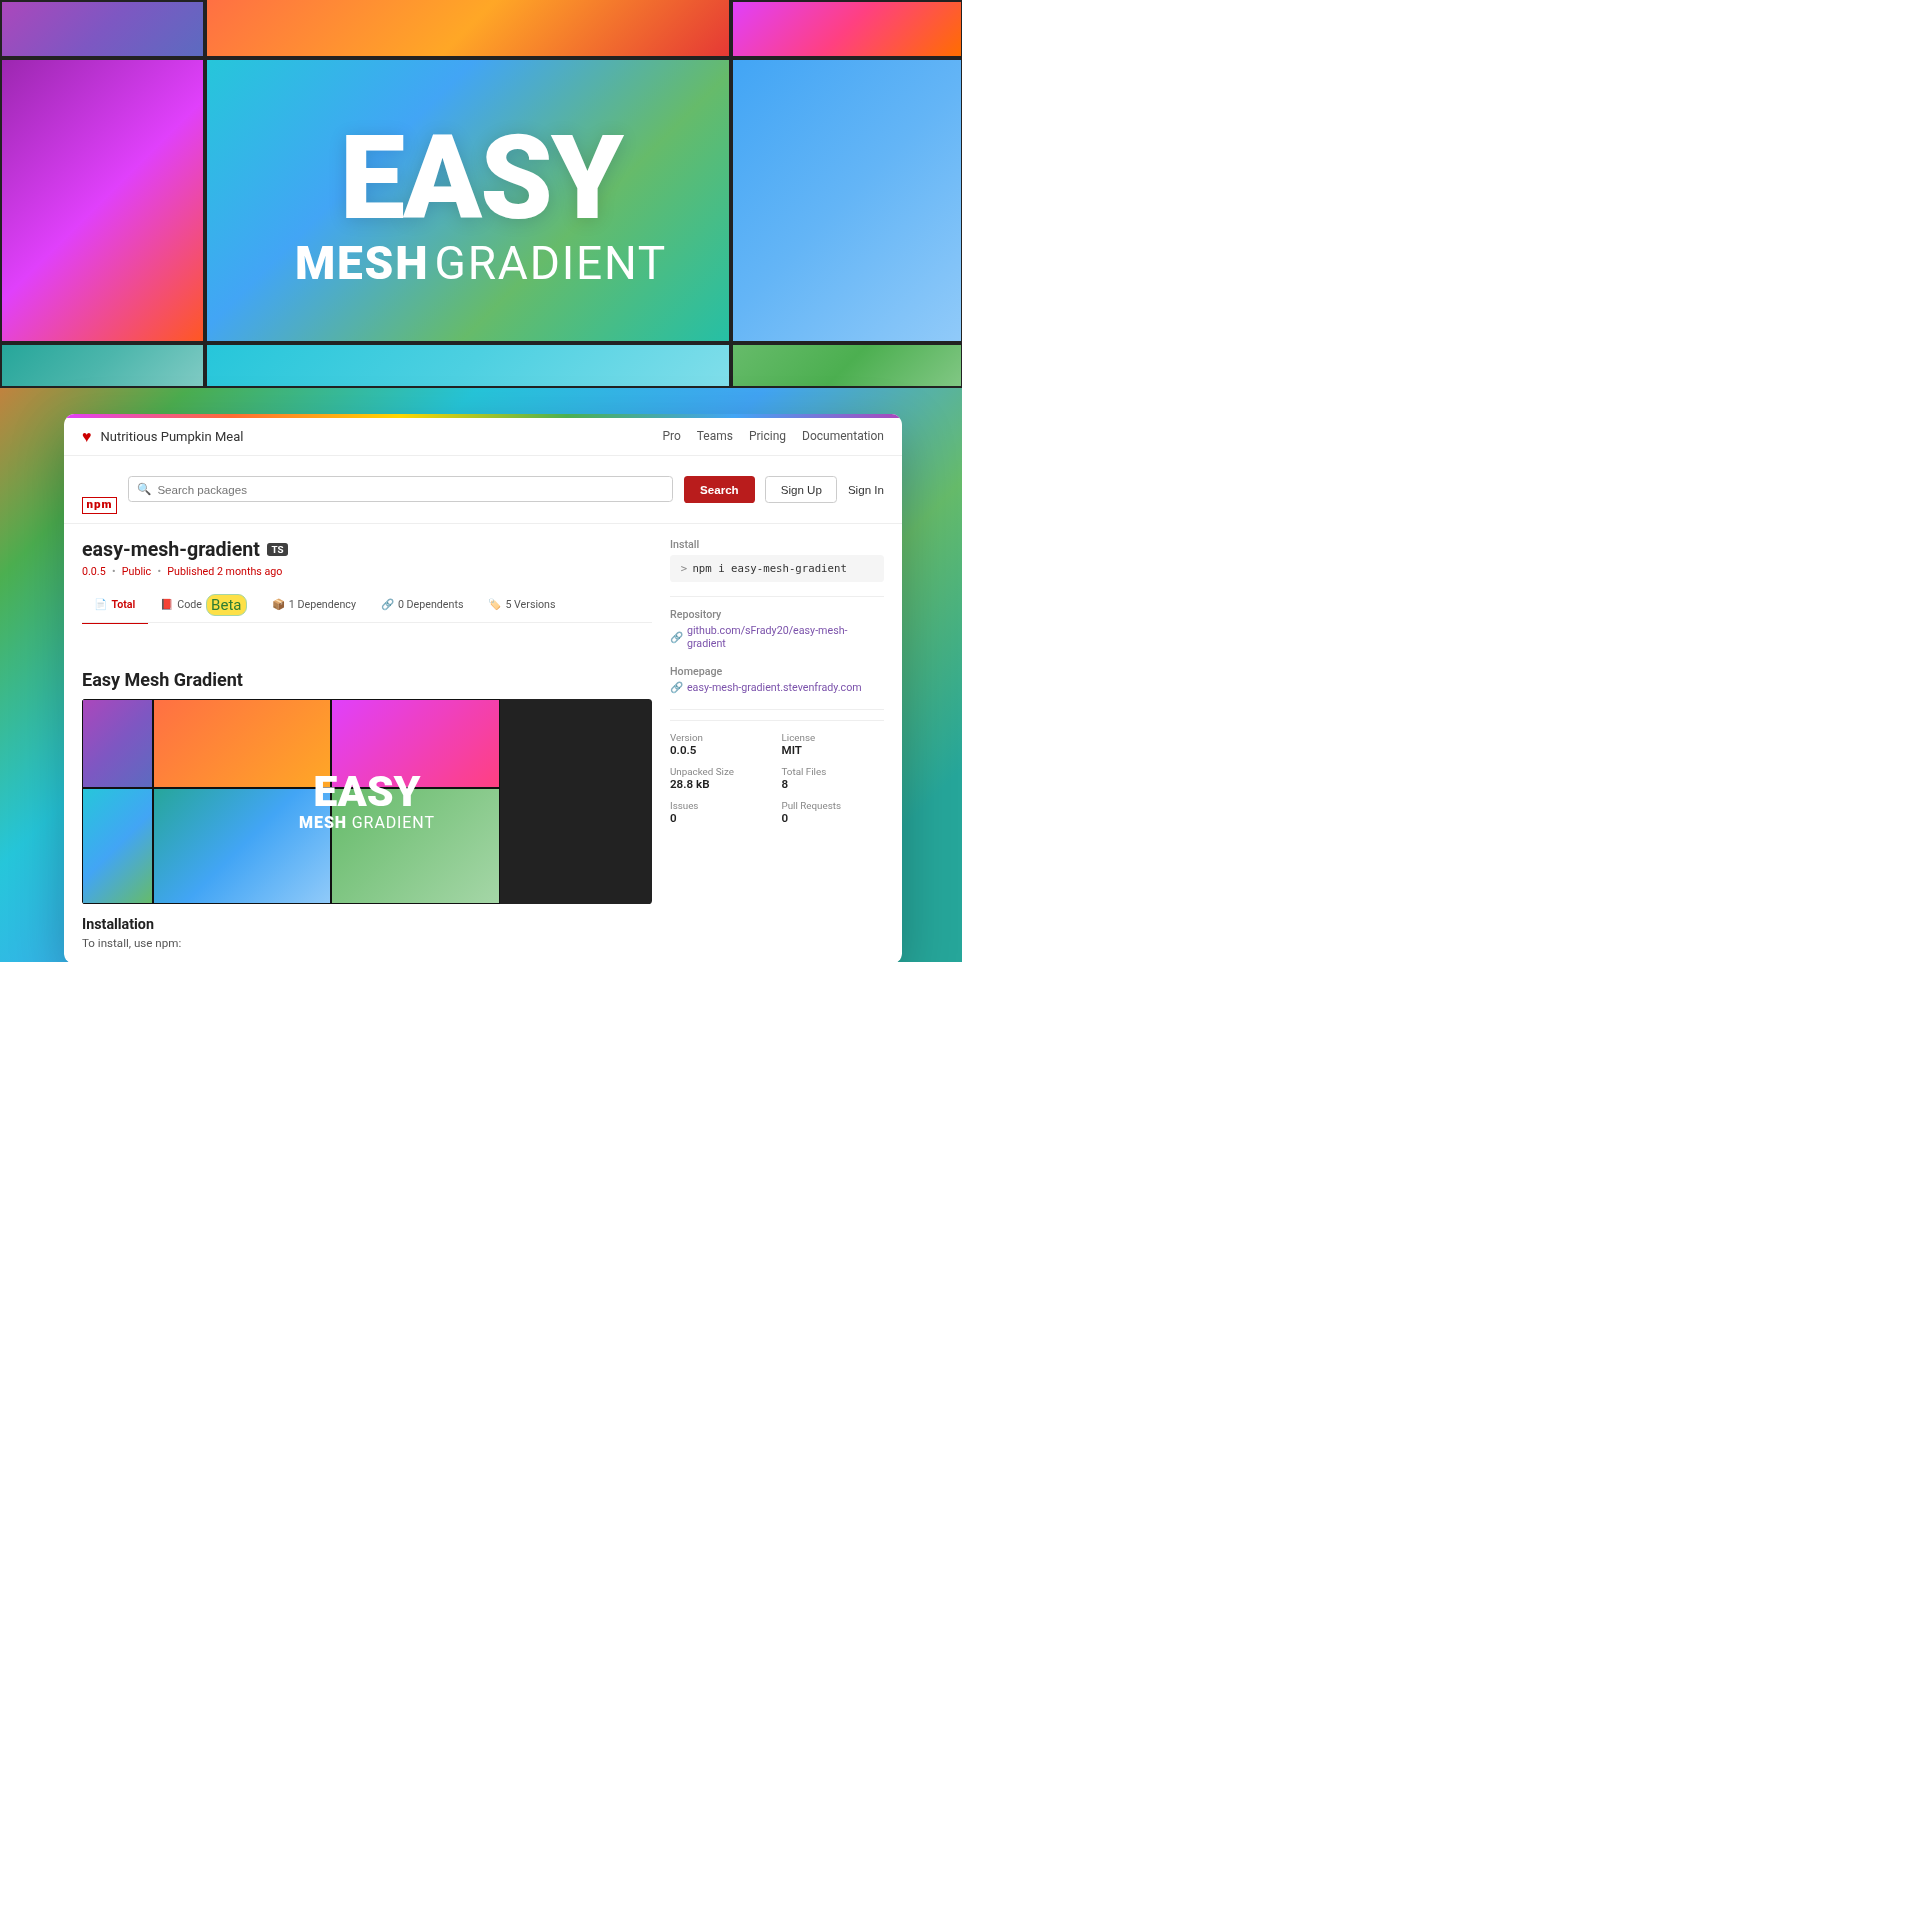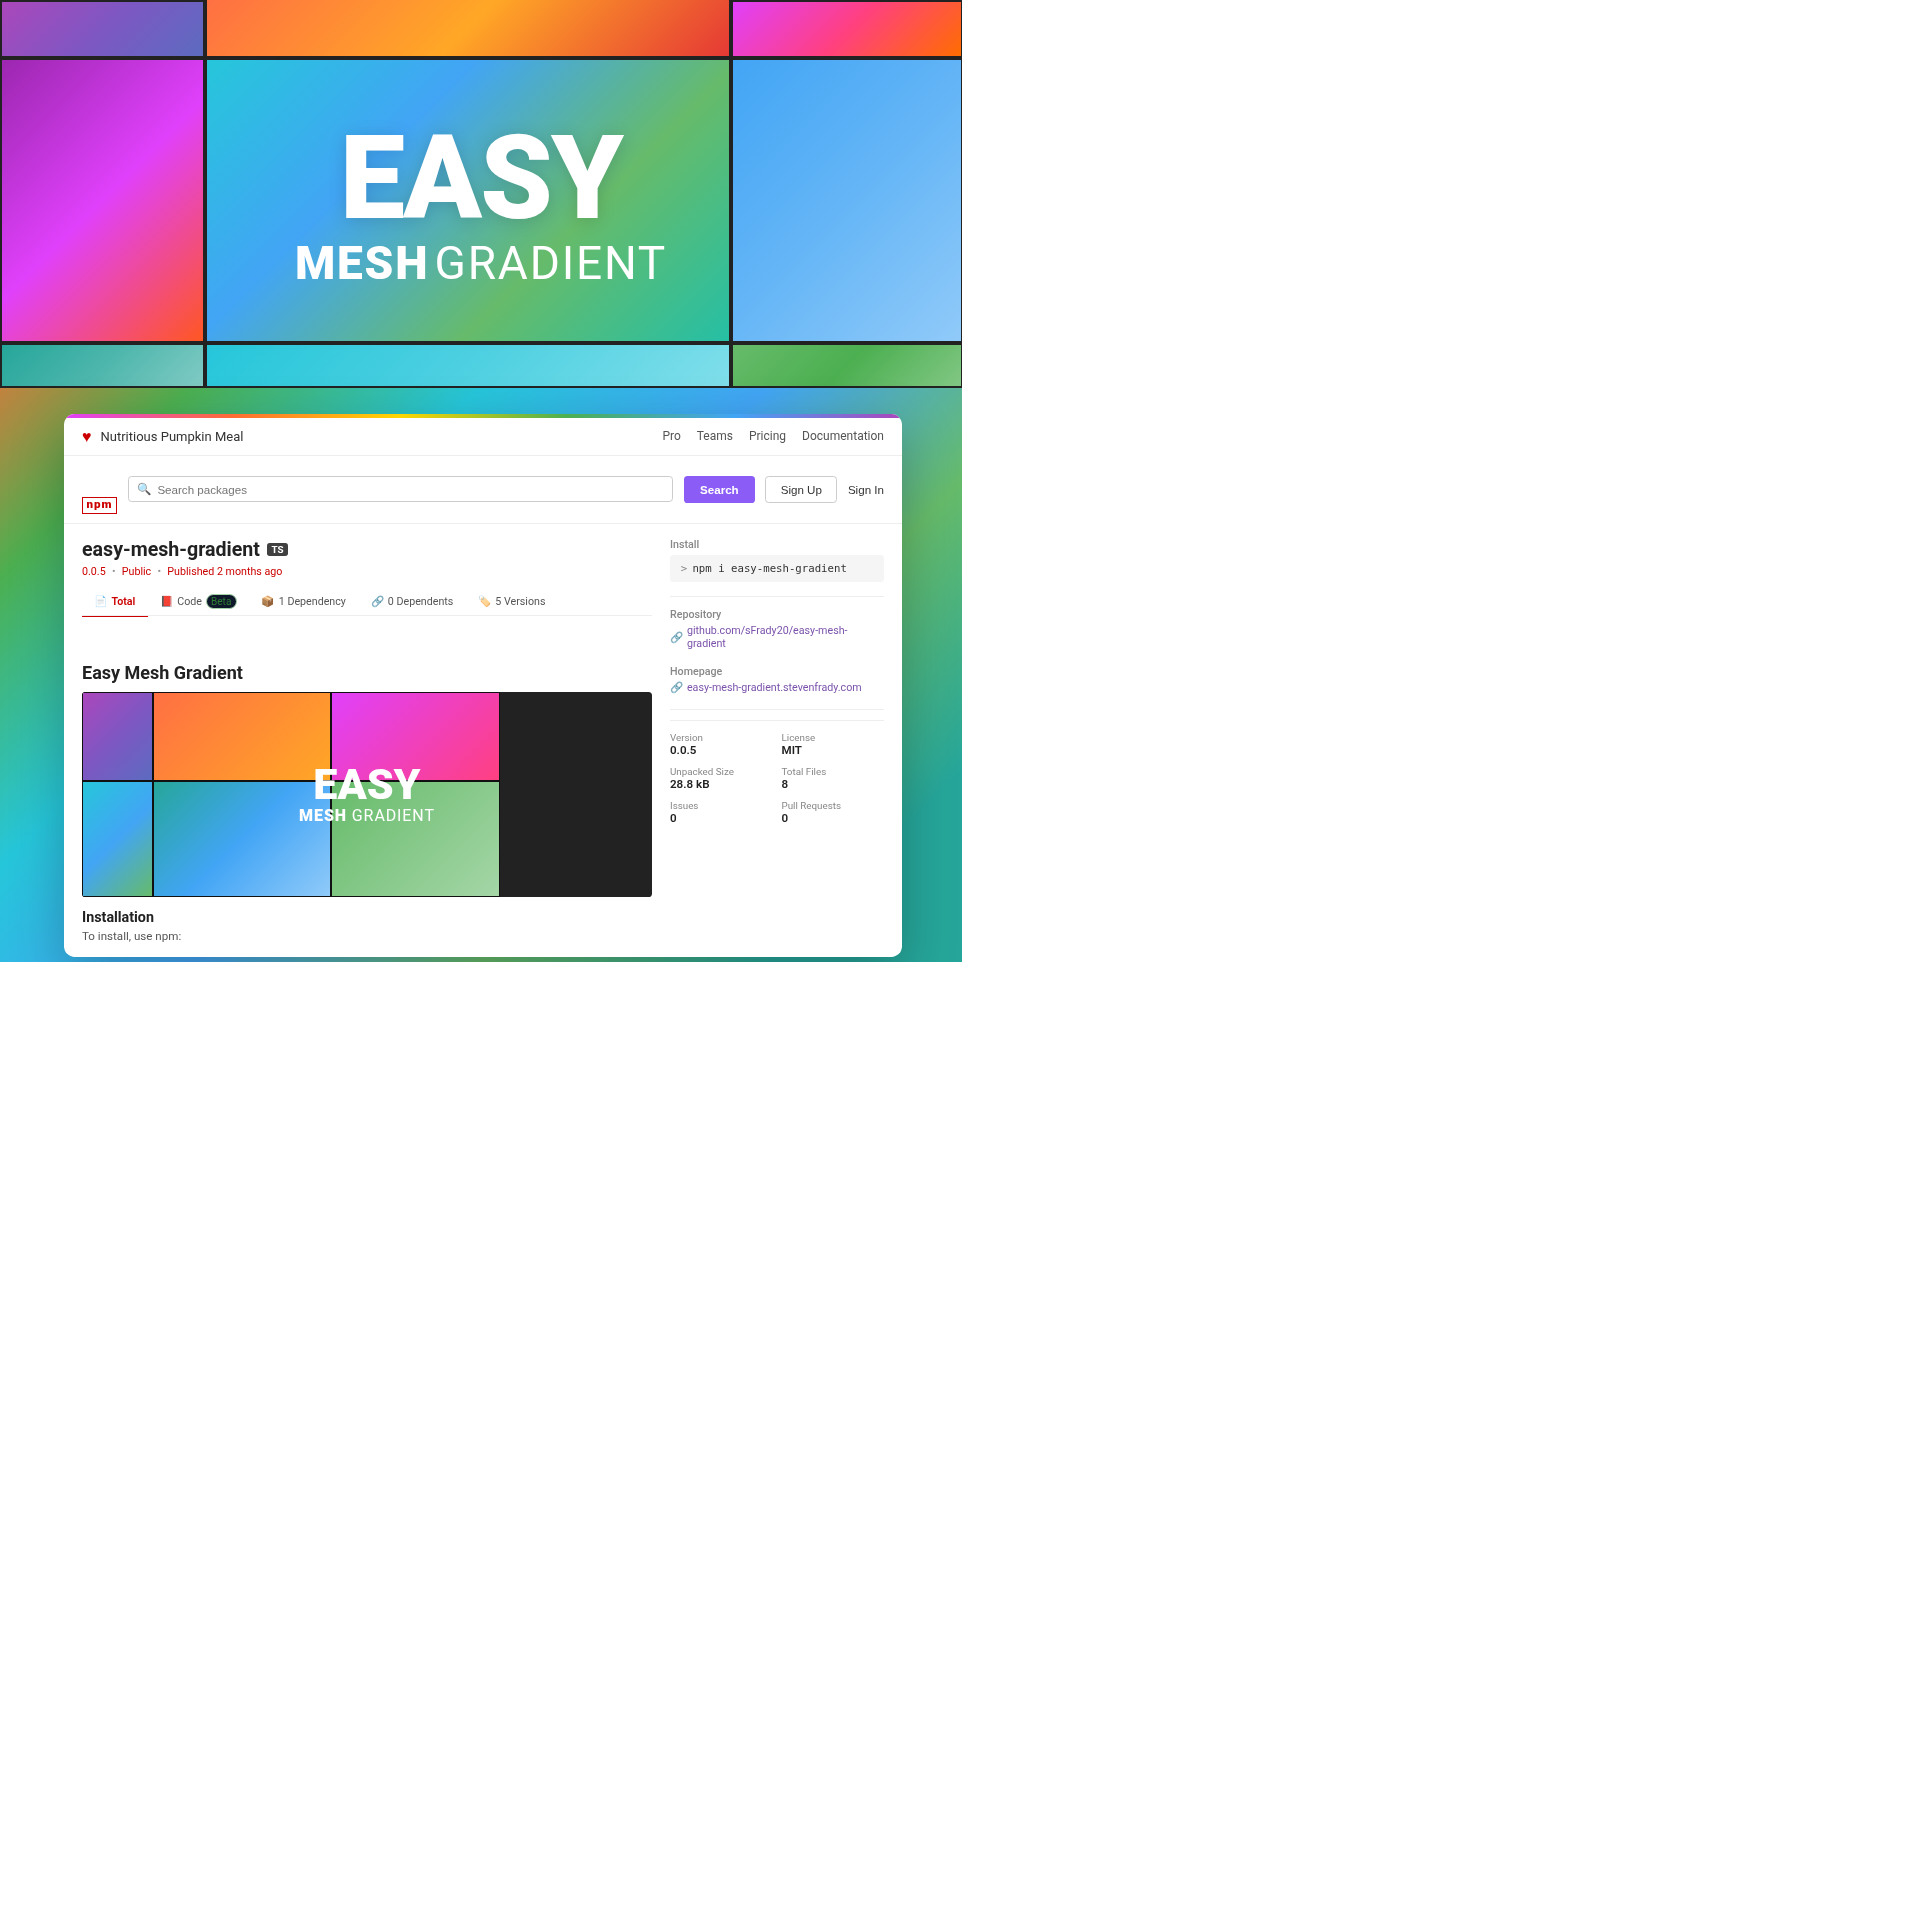--- a/index.html
+++ b/index.html
@@ -171,21 +171,21 @@
     }
     .npm-search-input {
       border: none;
       outline: none;
       font-size: 11.6px;
       color: #999;
       width: 100%;
       background: transparent;
     }
     .npm-search-btn {
-      background: #8b5cf6;
+      background: #b91c1c;
       color: white;
       border: none;
       border-radius: 3.6px;
       padding: 7.1px 16px;
       font-size: 11.6px;
       font-weight: 600;
       cursor: pointer;
     }
     .npm-signup-btn {
       background: white;
@@ -266,24 +266,24 @@
       margin-bottom: -1.8px;
     }
     .pkg-tab.active {
       border-bottom: 1.8px solid #cc0000;
       color: #cc0000;
       font-weight: 600;
     }
     .tab-icon-readme { color: #e8a317; }
     .tab-icon-code { color: #e53935; }
     .beta-badge {
-      background: #0f172a;
+      background: #fde047;
       color: #2e7d32;
       border: 0.9px solid #a5d6a7;
-      font-size: 10px;
+      font-size: 15px;
       padding: 0.9px 4.5px;
       border-radius: 9px;
     }
     .tab-icon-dep { color: #7b52ab; }
     .tab-icon-ver { color: #2196f3; }
 
     
     .readme-title {
       font-size: 18px;
       font-weight: 700;

